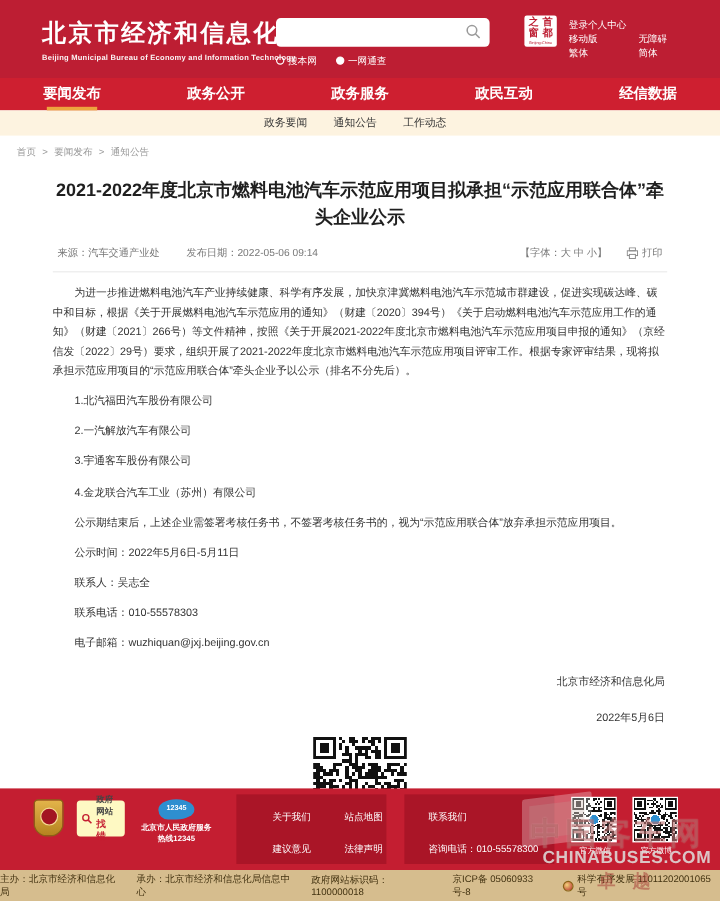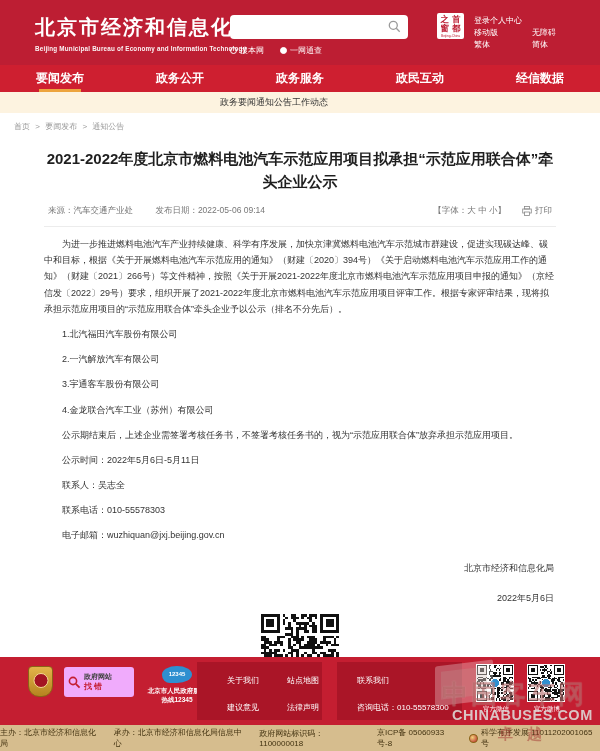--- a/index.html
+++ b/index.html
@@ -25,21 +25,21 @@
   .seal-grid { display:grid; grid-template-columns:1fr 1fr; line-height:9px; font-size:8.5px; color:#bd1e33; font-weight:bold; font-family:"DejaVu Serif", serif; }
   .seal-cap { font-size:3.2px; color:#bd1e33; margin-top:1px; }
   .quick-links { position:absolute; left:474px; top:15px; color:#fff; font-size:8px; line-height:12px; }
   .ql-grid { display:grid; grid-template-columns:58px 50px; }
   .ql-grid a { color:#fff; text-decoration:none; cursor:pointer; }
   .ql-login { grid-column:1 / span 2; }
   
   .nav { height:27px; background:#ce1f30; display:flex; align-items:stretch; }
   .nav-item { flex:1; text-align:center; line-height:27px; color:#fff; font-size:12px; font-weight:bold; position:relative; cursor:pointer; }
   .nav-item.active::after { content:""; position:absolute; left:50%; transform:translateX(-50%); bottom:0; width:42px; height:3px; background:#eda43e; }
-  .subnav { height:21px; background:#fdf3e0; display:flex; align-items:center; padding-left:220px; font-size:9px; color:#333; }
+  .subnav { height:21px; background:#fdf3e0; display:flex; align-items:center; gap:22px; padding-left:220px; font-size:9px; color:#333; }
   .subnav-item { cursor:pointer; }
   
   .breadcrumb { padding:8px 14px 2px; font-size:8px; color:#999; }
   .breadcrumb span { margin-right:3px; }
   .crumb { cursor:pointer; }
   
   .article { padding:4px 44px 0; }
   .article-title { text-align:center; font-size:15px; font-weight:bold; color:#1f1f1f; margin:10px 0 4px; line-height:1.5; }
   .meta-row { display:flex; justify-content:space-between; align-items:center; font-size:8.5px; color:#777; padding:8px 4px 9px; border-bottom:1px solid #ececec; }
   .meta-left span { margin-right:20px;margin-top:28px; }
@@ -50,21 +50,21 @@
   .align-right { text-align:right; text-indent:0; margin:16px 2px 0; }
   .sign-date { margin-top:14px; }
   .qr-main { width:78px; height:78px; margin:8px auto 0; background:#fff; }
   .share-row { display:flex; align-items:center; gap:7px; margin:8px 0 0 2px; font-size:8.5px; color:#555; }
   .share-ico { width:15px; height:15px; border-radius:50%; background:#d9d9d9; display:flex; align-items:center; justify-content:center; cursor:pointer; }
   
   .footer { position:absolute; top:657px; left:0; width:600px; height:68px; background:#c41e31; }
   .badges { position:absolute; left:28px; top:9px; display:flex; gap:11px; align-items:flex-start; }
   .shield { width:25px; height:31px; background:linear-gradient(#e3b44a,#b5831f); border:1px solid #8a6316; border-radius:4px 4px 11px 11px; position:relative; }
   .shield::after { content:""; position:absolute; left:50%; top:6px; transform:translateX(-50%); width:13px; height:13px; border-radius:50%; background:#a31422; border:1px solid #f4d892; }
-  .err-badge { width:70px; height:30px; background:#f0abfc; border-radius:3px; display:flex; align-items:center; gap:3px; padding:2px 4px; margin-top:1px; cursor:pointer; }
+  .err-badge { width:40px; height:30px; background:#fef9c3; border-radius:3px; display:flex; align-items:center; gap:3px; padding:2px 4px; margin-top:1px; cursor:pointer; }
   .err-txt { line-height:10px; }
   .err-l1 { font-size:7px; color:#444; font-weight:bold; }
   .err-l2 { font-size:8px; color:#c41e31; font-weight:bold; letter-spacing:2px; }
   .hotline { width:64px; color:#fff; text-align:center; }
   .hot-ico { width:30px; height:17px; background:#2e8fd0; border-radius:50% 50% 50% 8px; margin:0 auto; font-size:6px; font-weight:bold; color:#fff; line-height:17px; }
   .hot-txt { font-size:6.5px; line-height:9px; margin-top:3px; font-weight:bold; }
   .fbox { position:absolute; top:5px; width:125px; height:58px; background:#aa1527; color:#fff; font-size:8px; }
   .fbox1 { left:197px; padding:13px 0 0 30px; }
   .fbox1 .fl-grid { display:grid; grid-template-columns:60px auto; row-gap:16px; }
   .fbox1 a { color:#fff; text-decoration:none; cursor:pointer; }

